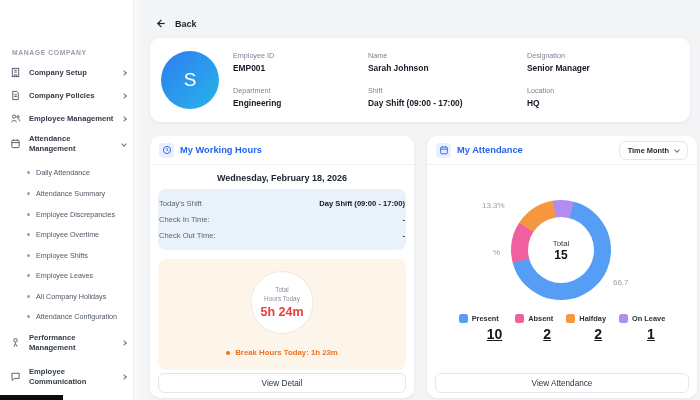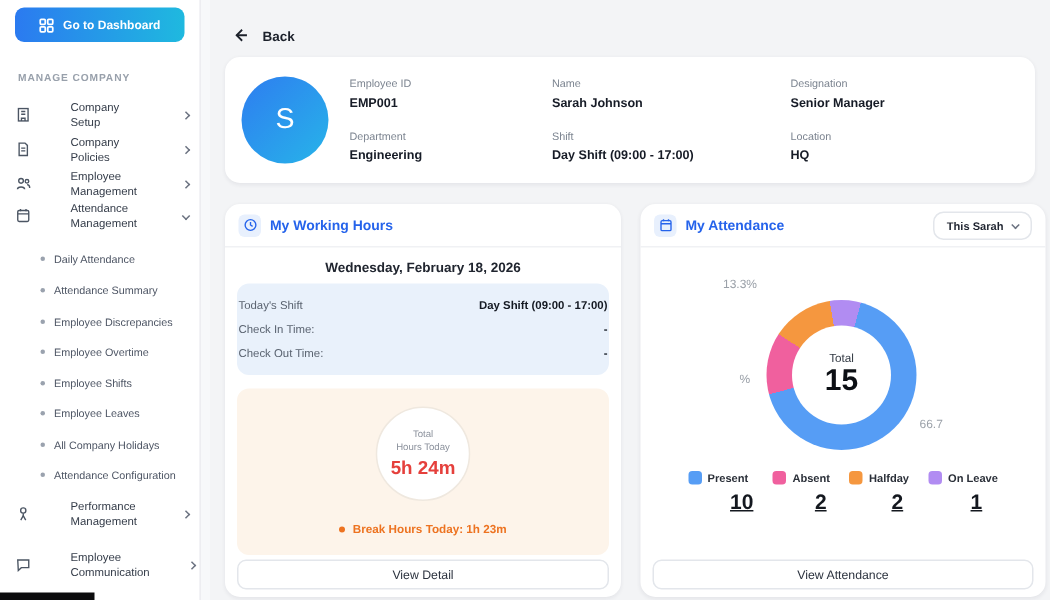--- a/index.html
+++ b/index.html
@@ -12,21 +12,21 @@
   .scrolltrack { position:absolute; left:133px; top:0; width:7px; height:400px;
                  background:#f7f8fa; border-left:1px solid #ededf1; }
   .dash-btn { position:absolute; left:10px; top:5px; width:113px; height:23px;
               display:flex; align-items:center; justify-content:center; gap:6px;
               border:none; border-radius:6px; cursor:pointer;
               background:linear-gradient(90deg,#2b7af0,#1fb9df);
               color:#fff; font-size:8px; font-weight:bold; font-family:inherit; }
   .section-label { position:absolute; left:12px; top:49px; font-size:6.8px; font-weight:bold;
                    color:#98a0ab; letter-spacing:.6px; }
   .nav-item { position:absolute; left:10px; width:116px; display:flex; align-items:center;
-              gap:26px; font-size:7.6px; font-weight:400; color:#333b48; cursor:pointer; }
+              gap:8px; font-size:7.6px; font-weight:700; color:#333b48; cursor:pointer; }
   .nav-item .nav-label { line-height:1.3; }
   .nav-ic { flex:0 0 auto; display:flex; }
   .chev { margin-left:auto; width:4px; height:4px; border-right:1.3px solid #6b7280;
           border-bottom:1.3px solid #6b7280; transform:rotate(-45deg); flex:0 0 auto; }
   .chev.down { transform:rotate(45deg); }
   .sub-item { position:absolute; left:27px; display:flex; align-items:center; gap:6px;
               font-size:7.2px; color:#4d5564; cursor:pointer; width:104px; }
   .dot { width:3px; height:3px; border-radius:50%; background:#9aa2ae; flex:0 0 auto; }
   .hthumb { position:absolute; left:0; top:395px; width:63px; height:5px; background:#0c0c0e; }
 
@@ -80,52 +80,41 @@
   .card-btn { position:absolute; left:8px; right:8px; bottom:5px; height:20px;
               background:#fff; border:1px solid #e3e6eb; border-radius:6px;
               font-size:8.2px; color:#2c333f; font-family:inherit; cursor:pointer; }
 
   
   .donut { position:absolute; left:84px; top:64px; width:100px; height:100px; border-radius:50%; }
   .donut-hole { position:absolute; left:17px; top:17px; width:66px; height:66px;
                 background:#fff; border-radius:50%; display:flex; flex-direction:column;
                 align-items:center; justify-content:center; }
   .dh-lbl { font-size:7.8px; color:#333a44; }
-  .dh-val { font-size:20px; font-weight:bold; color:#0c0f14; }
+  .dh-val { font-size:12px; font-weight:bold; color:#0c0f14; }
   .outer-label { position:absolute; font-size:8px; color:#9aa0a8; }
-  .ol-1 { left:55px;  top:49px;  }
+  .ol-1 { left:55px;  top:65px;  }
   .ol-2 { left:66px;  top:112px; }
   .ol-3 { left:186px; top:142px; }
   .legend { position:absolute; left:0; right:0; top:178px; display:flex;
             justify-content:center; gap:13px; }
   .legend-entry { display:flex; flex-direction:column; gap:3px; cursor:pointer;justify-content:center; }
   .le-top { display:flex; align-items:center; gap:4px; font-size:7.4px;
             font-weight:600; color:#2a2f38; }
   .legend-swatch { width:9px; height:9px; border-radius:2.5px; background:#ccc; }
   .le-val { margin-left:28px; font-size:14px; font-weight:bold; color:#14181f;text-decoration:underline; }
 
   svg { display:block; }
 </style>
 </head>
 <body>
 
 <div class="app">
 
   <aside class="sidebar">
-    <button class="dash-btn">
-      <span>
-        <svg width="10" height="10" viewBox="0 0 12 12" fill="none" stroke="#fff" stroke-width="1.4">
-          <rect x="1" y="1" width="4" height="4" rx="0.8"></rect>
-            <rect x="7" y="1" width="4" height="4" rx="0.8"></rect>
-          <rect x="1" y="7" width="4" height="4" rx="0.8"></rect>
-            <rect x="7" y="7" width="4" height="4" rx="0.8"></rect>
-        </svg>
-      </span>
-      <span>Go to Dashboard</span>
-    </button>
 
     <div class="section-label">MANAGE COMPANY</div>
 
     <div class="nav-item" style="top:67px">
       <span class="nav-ic">
         <svg width="11" height="11" viewBox="0 0 12 12" fill="none" stroke="#4b5563" stroke-width="1">
           <rect x="2.5" y="1.5" width="7" height="9"></rect>
             <path d="M4.7 10.5 v-2 h2.6 v2"></path>
           <line x1="4.5" y1="3.6" x2="7.5" y2="3.6"></line>
             <line x1="4.5" y1="5.6" x2="7.5" y2="5.6"></line>
@@ -322,21 +311,21 @@
         <span class="head-ic">
           <svg width="10" height="10" viewBox="0 0 12 12" fill="none" stroke="#2563eb" stroke-width="1.1">
             <rect x="2" y="2.5" width="8" height="8" rx="1"></rect>
               <line x1="2" y1="5" x2="10" y2="5"></line>
             <line x1="4" y1="1.4" x2="4" y2="3"></line>
               <line x1="8" y1="1.4" x2="8" y2="3"></line>
           </svg>
         </span>
         <span class="card-title">My Attendance</span>
         <button class="filter-btn">
-          <span>This Sarah</span>
+          <span>Time Month</span>
           <span class="chev down"></span>
         </button>
       </div>
 
       <div class="donut" style="background: conic-gradient(from 15deg, rgb(86, 157, 245) 0deg, rgb(86, 157, 245) 240deg, rgb(240, 96, 158) 240deg, rgb(240, 96, 158) 288deg, rgb(245, 151, 63) 288deg, rgb(245, 151, 63) 336deg, rgb(177, 140, 242) 336deg, rgb(177, 140, 242) 360deg);">
         <div class="donut-hole">
           <span class="dh-lbl">Total</span>
           <span class="dh-val">15</span>
         </div>
       </div>

